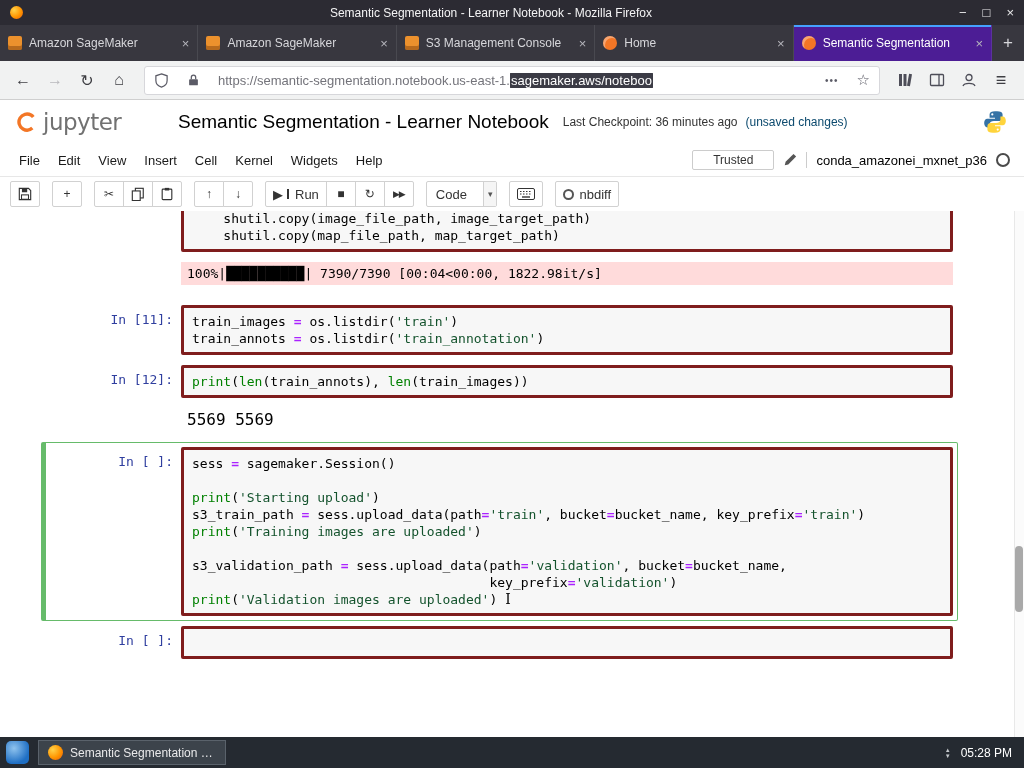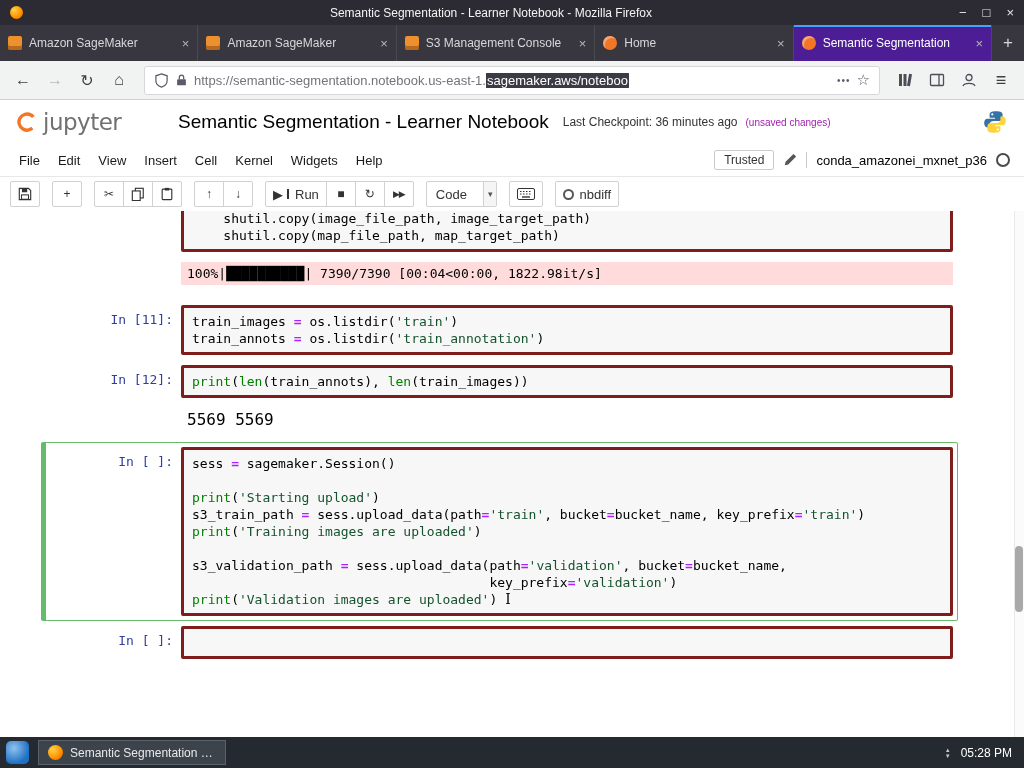--- a/index.html
+++ b/index.html
@@ -22,43 +22,43 @@
   .favicon.aws { background:#ec912d; border-radius:2px; box-shadow: inset 0 -4px 0 rgba(120,60,10,0.45); }
   .favicon.jupyter { background:#f37626; border-radius:50%; box-shadow: inset 2px 2px 0 rgba(255,255,255,0.35); }
   .tab-label { flex:1; margin:0 7px; white-space:nowrap; overflow:hidden; text-overflow:ellipsis; }
   .tab-close { color:#b6b6bd; font-size:13px; flex:none; }
   .newtab-btn { width:32px; display:flex; align-items:center; justify-content:center; color:#d7d7db; font-size:17px; }
 
   
   .navbar { height:39px; background:#f1f2f2; border-bottom:1px solid #cfcfcf; display:flex; align-items:center; padding:0 8px; gap:2px; }
   .nav-btn { width:30px; height:28px; display:flex; align-items:center; justify-content:center; font-size:16px; color:#3e3e43; border-radius:3px; flex:none; }
   .nav-btn.disabled { color:#b8b8bc; }
-  .urlbar { flex:1; height:29px; background:#fff; border:1px solid #d7d7db; border-radius:3px; display:flex; align-items:center; padding:0 9px; gap:6px; margin:0 8px; min-width:0; }
+  .urlbar { flex:1; height:29px; background:#fff; border:1px solid #d7d7db; border-radius:3px; display:flex; align-items:center; padding:0 9px; gap:18px; margin:0 8px; min-width:0; }
   .url-text { flex:1; font-size:13px; color:#73737a; white-space:nowrap; overflow:hidden; min-width:0; }
   .url-selected { background:#3b3b45; color:#fff; padding:1px 1px; border-radius:2px; }
   .page-actions { color:#5b5b66; font-size:10px; letter-spacing:1px; flex:none; }
   .star { color:#5b5b66; font-size:15px; flex:none; }
   .nav-icon { width:30px; height:28px; display:flex; align-items:center; justify-content:center; flex:none; }
   .hamburger { font-size:18px; color:#3e3e43; }
 
   
   .jheader { height:44px; background:#fff; display:flex; align-items:center; padding:0 16px; }
   .jlogo { display:flex; align-items:center; gap:5px; width:146px; flex:none; }
   .jlogo-text { font-family:"DejaVu Sans", sans-serif; font-size:23px; color:#717171; letter-spacing:-0.5px; }
   .jtitle { font-size:19px; color:#000; margin-left:16px; white-space:nowrap; }
   .jcheckpoint { font-size:12px; color:#333; margin-left:14px; white-space:nowrap; }
-  .jchanges { font-size:10px; color:#a21caf; margin-left:8px; white-space:nowrap; }
+  .jchanges { font-size:12px; color:#0c4a6e; margin-left:8px; white-space:nowrap; }
   .python-logo { margin-left:auto; flex:none; display:flex; }
 
   
   .menubar { height:33px; border-bottom:1px solid #e7e7e7; display:flex; align-items:center; padding:0 10px; background:#fff; }
   .menu-items { display:flex; }
   .menu-item { padding:5px 9px; font-size:13px; color:#1a1a1a; }
   .menu-right { margin-left:auto; display:flex; align-items:center; gap:9px; padding-right:4px; }
-  .trusted { border:1px solid #ccc; border-radius:2px; padding:2px 9px; font-size:12px; color:#333; background:#fff; }
+  .trusted { border:1px solid #ccc; border-radius:2px; padding:2px 20px; font-size:12px; color:#333; background:#fff; }
   .mdivider { width:1px; height:16px; background:#ccc; }
   .kernel-name { font-size:13px; color:#000; }
   .kernel-status { width:14px; height:14px; border:2px solid #4a4a4a; border-radius:50%; }
 
   
   .jtoolbar { height:34px; display:flex; align-items:center; padding:0 10px; gap:12px; background:#fff; }
   .btn-group { display:flex; }
   .tbtn { min-width:30px; height:26px; background:#fff; border:1px solid #d1d1d1; display:flex; align-items:center; justify-content:center; font-size:12px; color:#333; padding:0 7px; margin-right:-1px; }
   .btn-group .tbtn:first-child { border-radius:2px 0 0 2px; }
   .btn-group .tbtn:last-child { border-radius:0 2px 2px 0; margin-right:0; }

